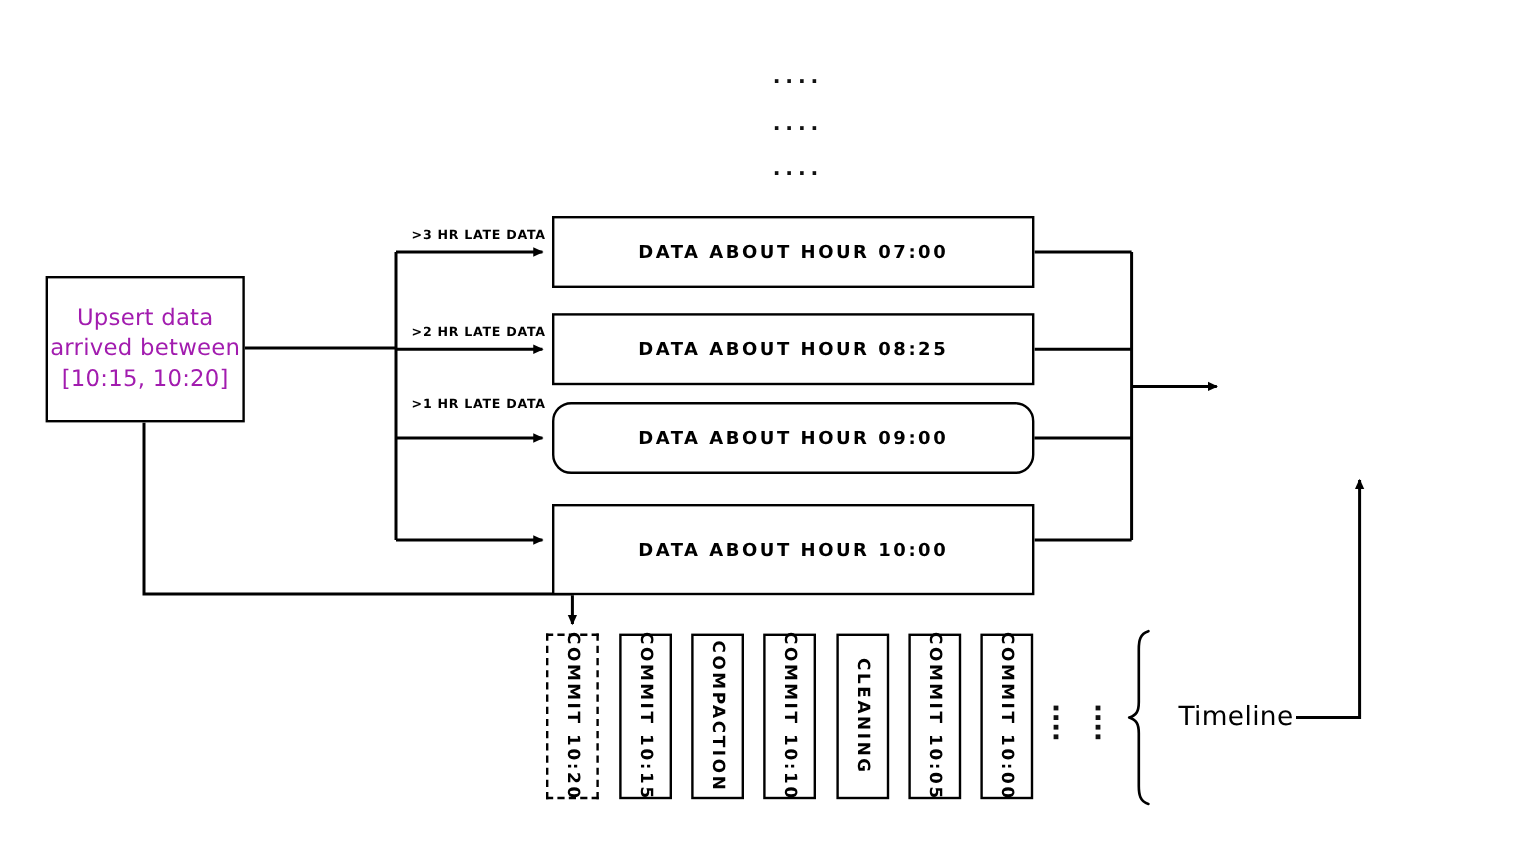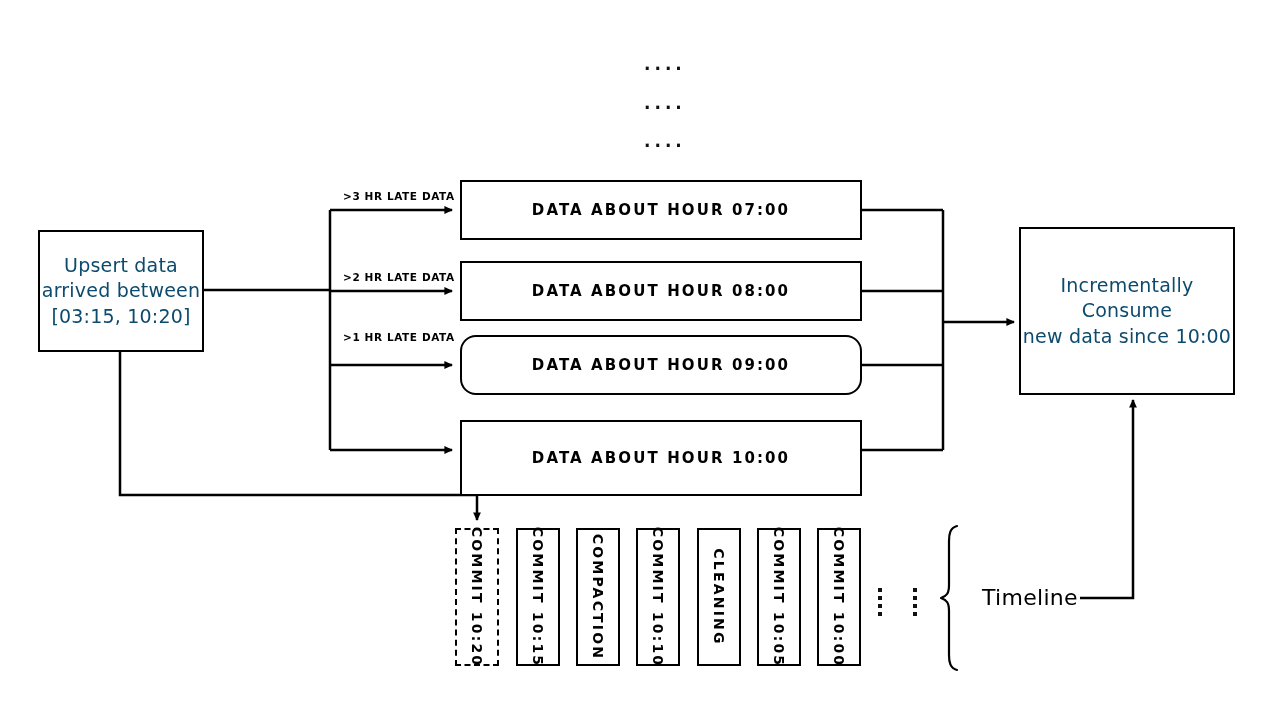--- a/index.html
+++ b/index.html
@@ -27,21 +27,21 @@
     box-sizing: border-box;
     border: 2.5px solid #000000;
     background: #ffffff;
     display: flex;
     align-items: center;
     justify-content: center;
   }
   .soft-text {
     font-family: "DejaVu Sans", sans-serif;
     font-weight: 400;
-    color: #0c4a6e;
+    color: #a21caf;
     text-align: center;
     line-height: 1.32;
     letter-spacing: 0.2px;
     font-size: 19px;
   }
   .stamp-text {
     font-family: "DejaVu Sans", sans-serif;
     font-weight: 700;
     color: #000000;
     text-align: center;
@@ -156,50 +156,44 @@
   </svg>
 
   <div class="dots-row" style="left:644px; top:54px;">....</div>
   <div class="dots-row" style="left:644px; top:93px;">....</div>
   <div class="dots-row" style="left:644px; top:131px;">....</div>
 
   <div class="node-box" style="left:38px; top:230px; width:166px; height:122px;">
     <div class="soft-text">
       <div>Upsert data</div>
       <div>arrived between</div>
-      <div>[03:15, 10:20]</div>
+      <div>[10:15, 10:20]</div>
     </div>
   </div>
 
   <div class="edge-label" style="left:343px; top:190px;">&gt;3 HR LATE DATA</div>
   <div class="edge-label" style="left:343px; top:271px;">&gt;2 HR LATE DATA</div>
   <div class="edge-label" style="left:343px; top:331px;">&gt;1 HR LATE DATA</div>
 
   <div class="node-box" style="left:460px; top:180px; width:402px; height:60px;">
     <div class="stamp-text">DATA ABOUT HOUR 07:00</div>
   </div>
 
   <div class="node-box" style="left:460px; top:261px; width:402px; height:60px;">
-    <div class="stamp-text">DATA ABOUT HOUR 08:00</div>
+    <div class="stamp-text">DATA ABOUT HOUR 08:25</div>
   </div>
 
   <div class="node-box" style="left:460px; top:335px; width:402px; height:60px;border-radius:16px;">
     <div class="stamp-text">DATA ABOUT HOUR 09:00</div>
   </div>
 
   <div class="node-box" style="left:460px; top:420px; width:402px; height:76px;">
     <div class="stamp-text">DATA ABOUT HOUR 10:00</div>
   </div>
 
-  <div class="node-box" style="left:1019px; top:227px; width:216px; height:168px;">
-    <div class="soft-text">
-      <div>Incrementally Consume</div>
-      <div>new data since 10:00</div>
-    </div>
-  </div>
 
   <div class="commit-box dashed" style="left:455px; top:528px; width:44px; height:138px;">
     <div class="commit-label">COMMIT 10:20</div>
   </div>
 
   <div class="commit-box" style="left:516px; top:528px; width:44px; height:138px;">
     <div class="commit-label">COMMIT 10:15</div>
   </div>
 
   <div class="commit-box" style="left:576px; top:528px; width:44px; height:138px;">

